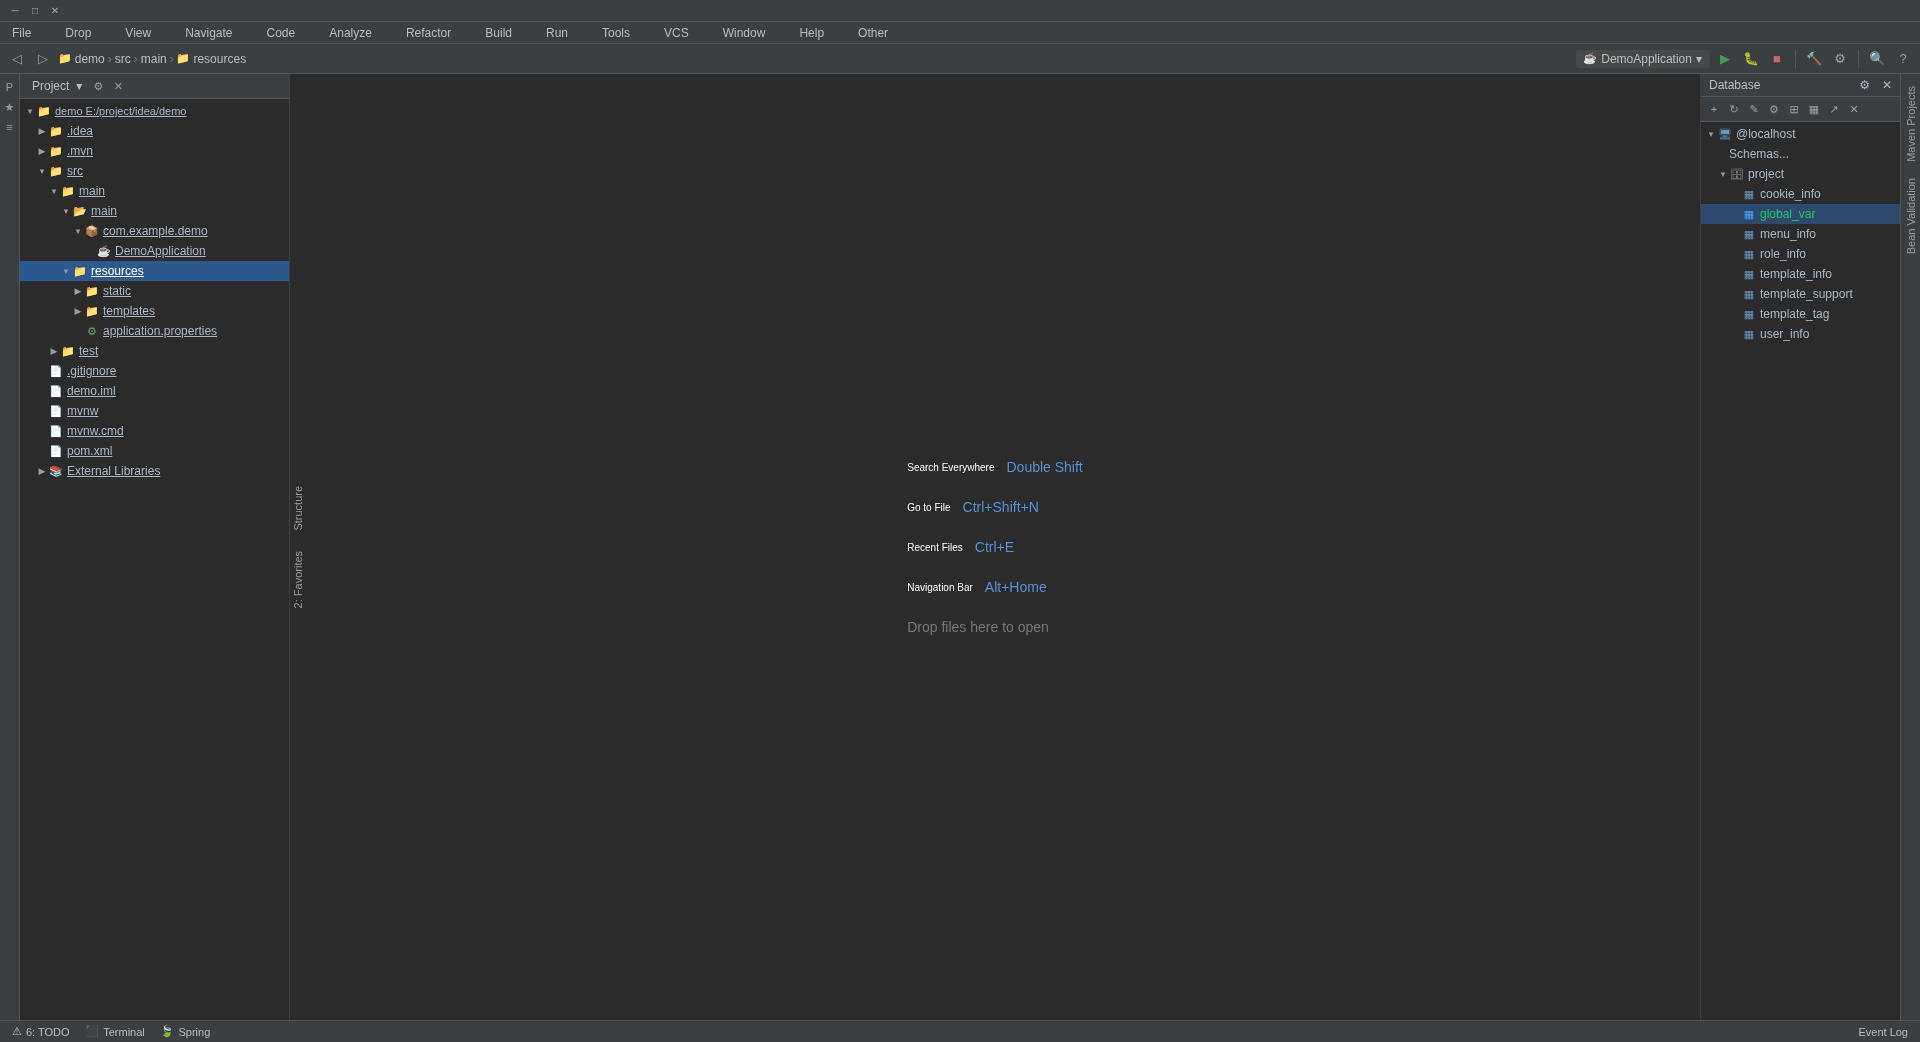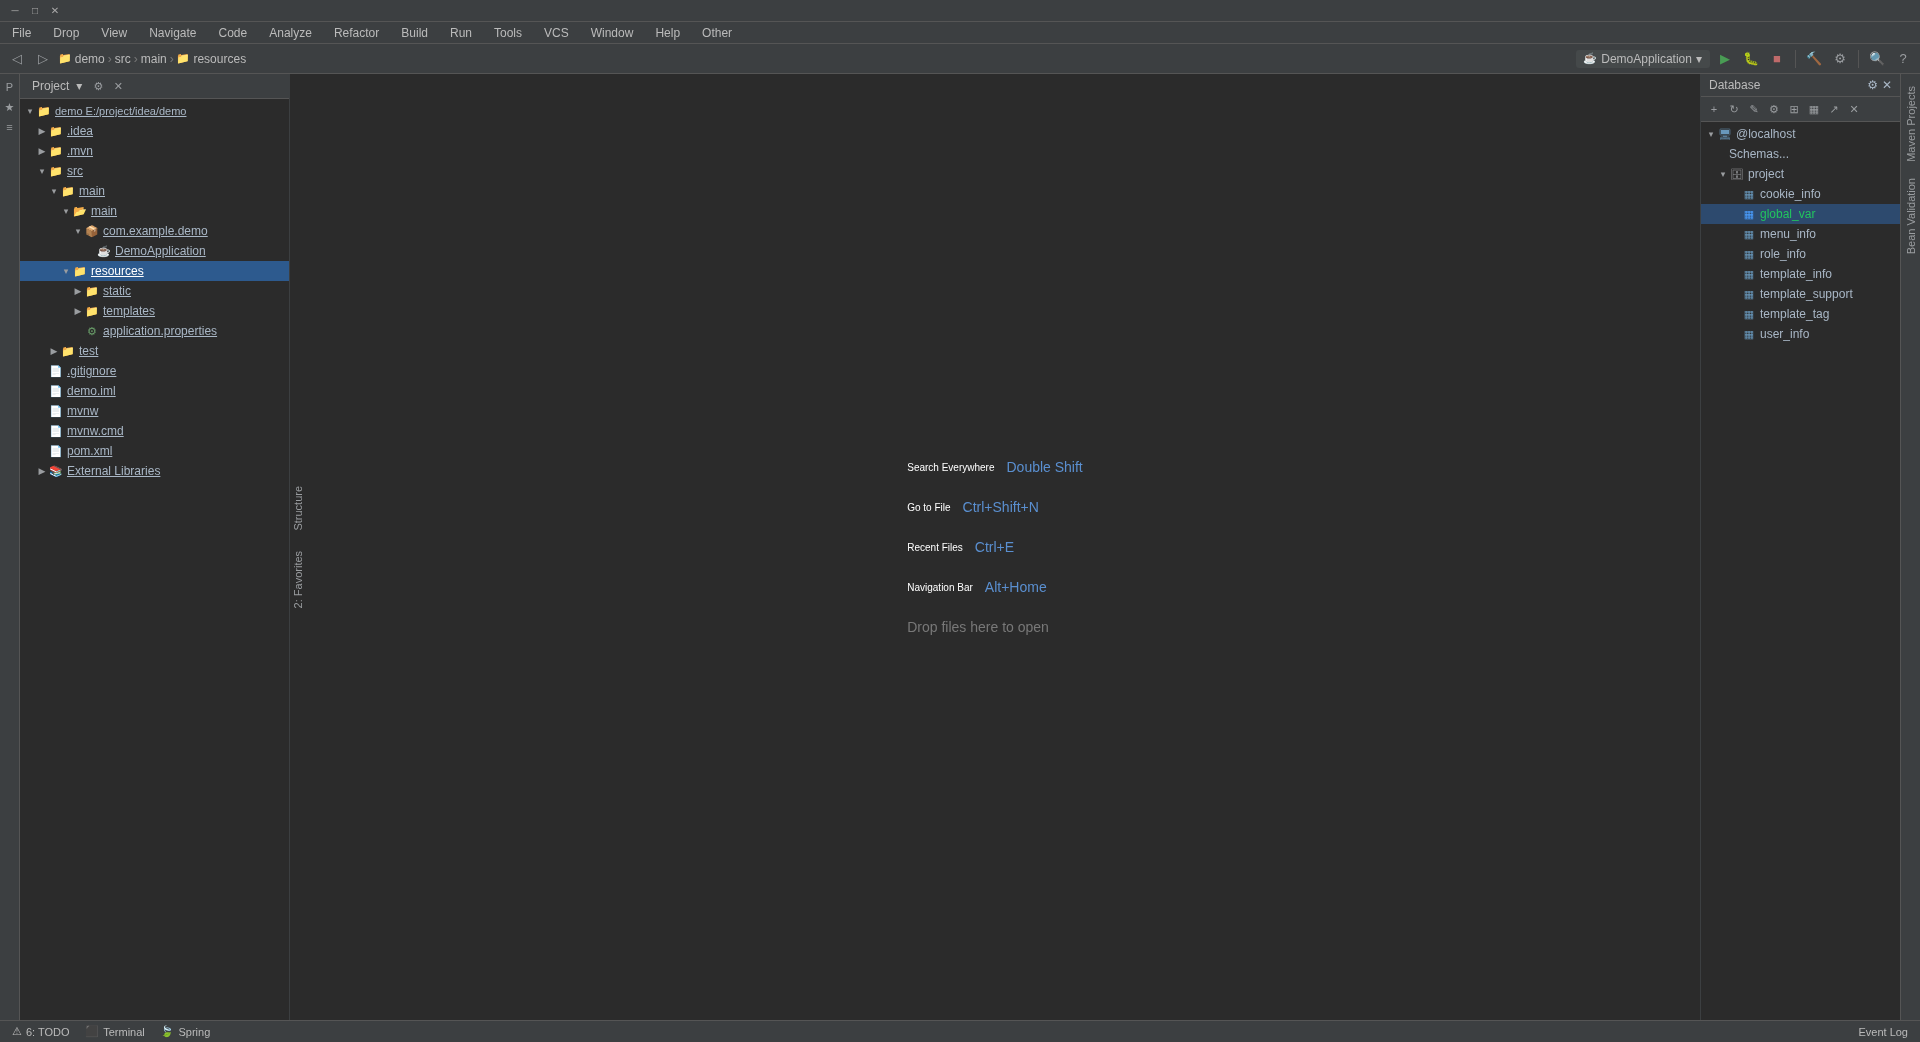--- a/index.html
+++ b/index.html
@@ -44,21 +44,21 @@
     }
 
     
     #menu-bar {
       height: 22px;
       background: #3c3f41;
       display: flex;
       align-items: center;
       padding: 0 4px;
       border-bottom: 1px solid #555;
-      gap: 6px;
+      gap: 18px;
     }
     .menu-item {
       padding: 2px 8px;
       color: #bbbbbb;
       cursor: pointer;
       font-size: 12px;
       border-radius: 2px;
     }
 
     
@@ -288,21 +288,21 @@
       border-left: 1px solid #3c3f41;
       display: flex;
       flex-direction: column;
     }
     #db-header {
       display: flex;
       align-items: flex-start;
       padding: 4px 8px;
       background: #3c3f41;
       border-bottom: 1px solid #555;
-      gap: 4px;
+      gap: 12px;
     }
     #db-header .panel-title {
       font-size: 12px;
       color: #bbbbbb;
       flex: 1;
     }
     .db-toolbar {
       display: flex;
       align-items: center;
       padding: 3px 4px;

